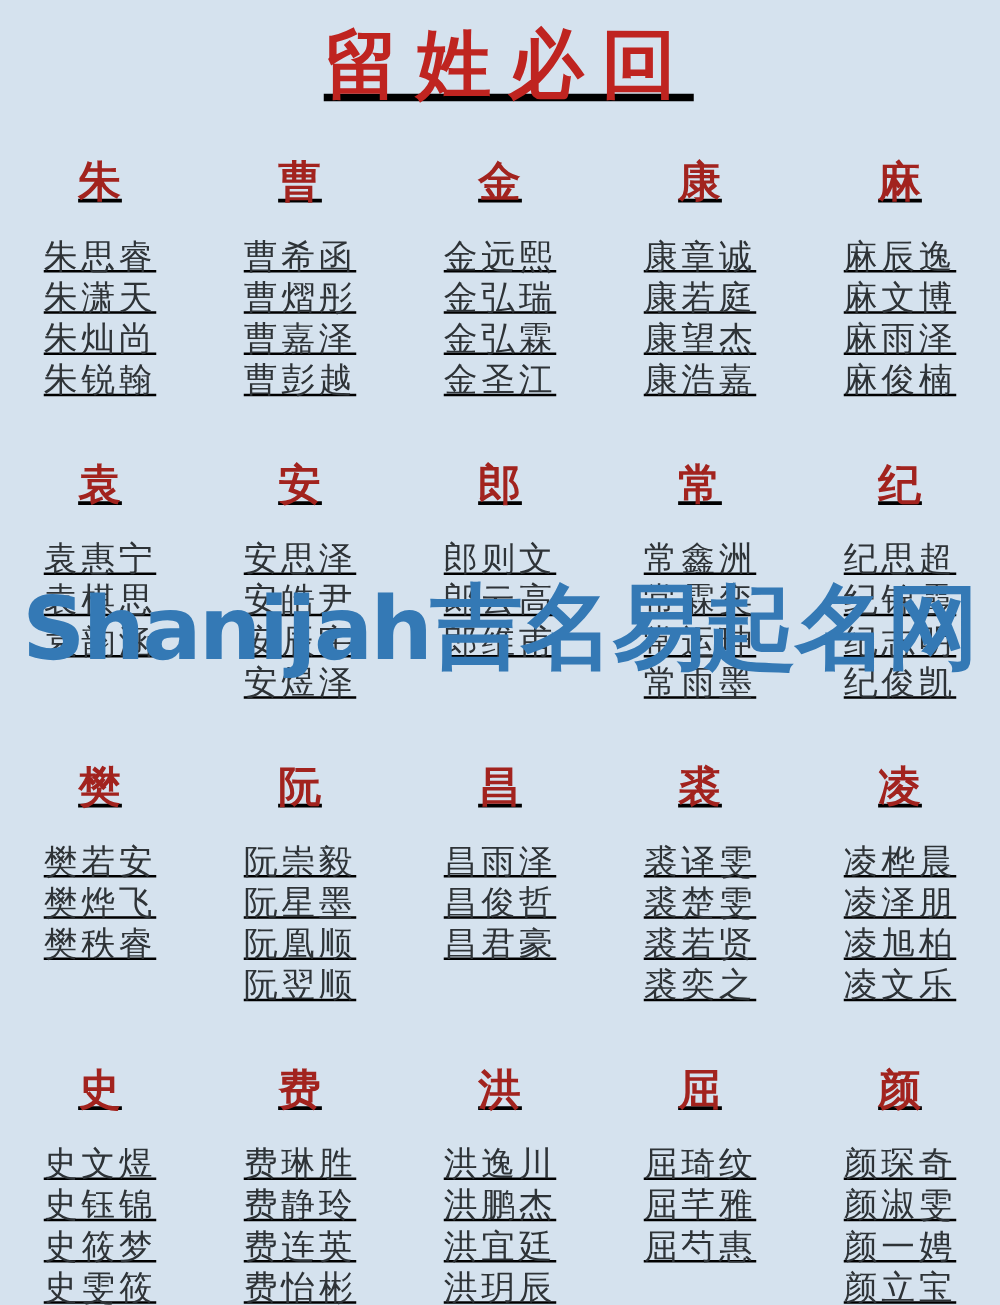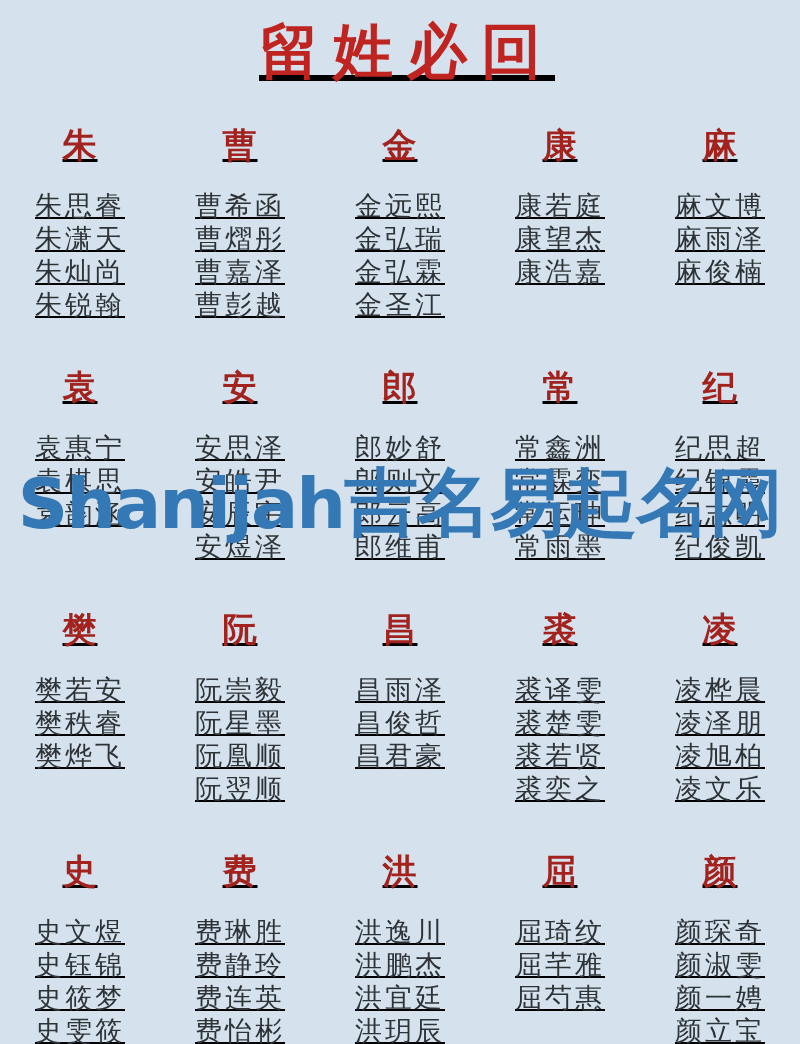--- a/index.html
+++ b/index.html
@@ -79,26 +79,28 @@
     </div>
     <div class="col">
       <div class="surname">金</div>
       <div class="name">金远熙</div>
       <div class="name">金弘瑞</div>
       <div class="name">金弘霖</div>
       <div class="name">金圣江</div>
     </div>
     <div class="col">
       <div class="surname">康</div>
+      <div class="name">康章诚</div>
       <div class="name">康若庭</div>
       <div class="name">康望杰</div>
       <div class="name">康浩嘉</div>
     </div>
     <div class="col">
       <div class="surname">麻</div>
+      <div class="name">麻辰逸</div>
       <div class="name">麻文博</div>
       <div class="name">麻雨泽</div>
       <div class="name">麻俊楠</div>
     </div>
   </section>
 
   <section class="group">
     <div class="col">
       <div class="surname">袁</div>
       <div class="name">袁惠宁</div>
@@ -107,21 +109,20 @@
     </div>
     <div class="col">
       <div class="surname">安</div>
       <div class="name">安思泽</div>
       <div class="name">安皓尹</div>
       <div class="name">安辰宇</div>
       <div class="name">安煜泽</div>
     </div>
     <div class="col">
       <div class="surname">郎</div>
-      <div class="name">郎妙舒</div>
       <div class="name">郎则文</div>
       <div class="name">郎云高</div>
       <div class="name">郎维甫</div>
     </div>
     <div class="col">
       <div class="surname">常</div>
       <div class="name">常鑫洲</div>
       <div class="name">常霖奕</div>
       <div class="name">常运珅</div>
       <div class="name">常雨墨</div>
@@ -132,22 +133,22 @@
       <div class="name">纪锦霞</div>
       <div class="name">纪志明</div>
       <div class="name">纪俊凯</div>
     </div>
   </section>
 
   <section class="group">
     <div class="col">
       <div class="surname">樊</div>
       <div class="name">樊若安</div>
+      <div class="name">樊烨飞</div>
       <div class="name">樊秩睿</div>
-      <div class="name">樊烨飞</div>
     </div>
     <div class="col">
       <div class="surname">阮</div>
       <div class="name">阮崇毅</div>
       <div class="name">阮星墨</div>
       <div class="name">阮凰顺</div>
       <div class="name">阮翌顺</div>
     </div>
     <div class="col">
       <div class="surname">昌</div>

